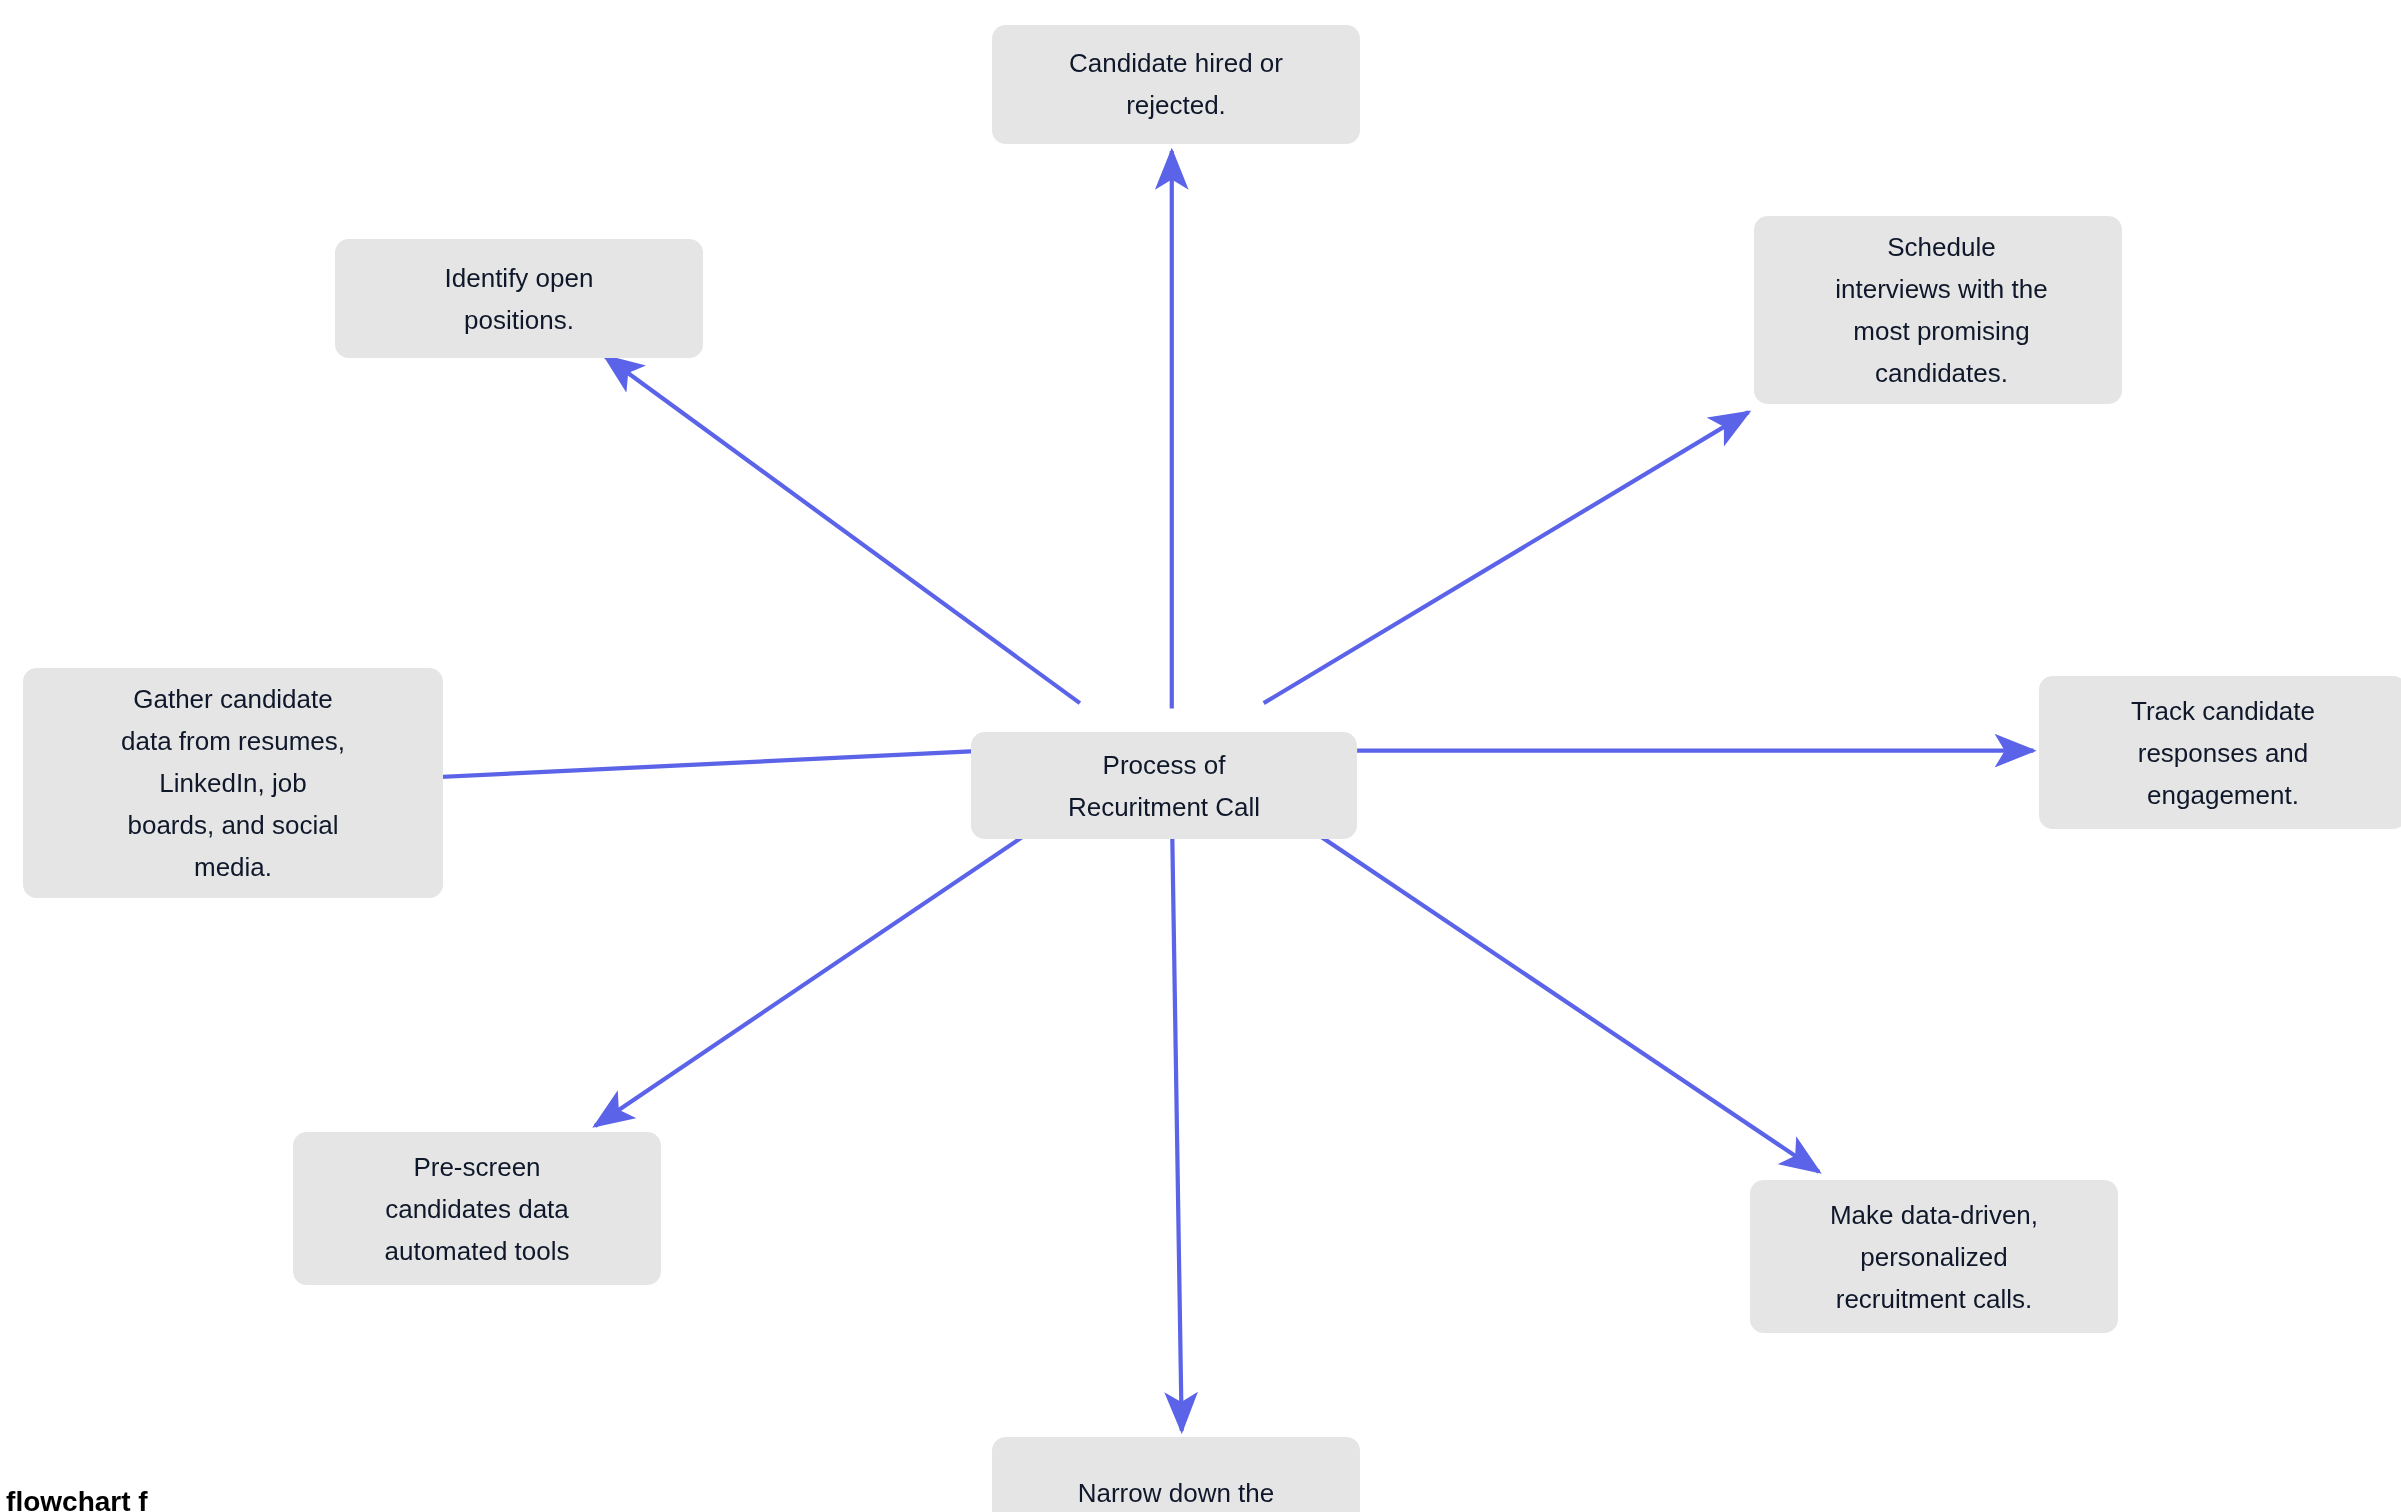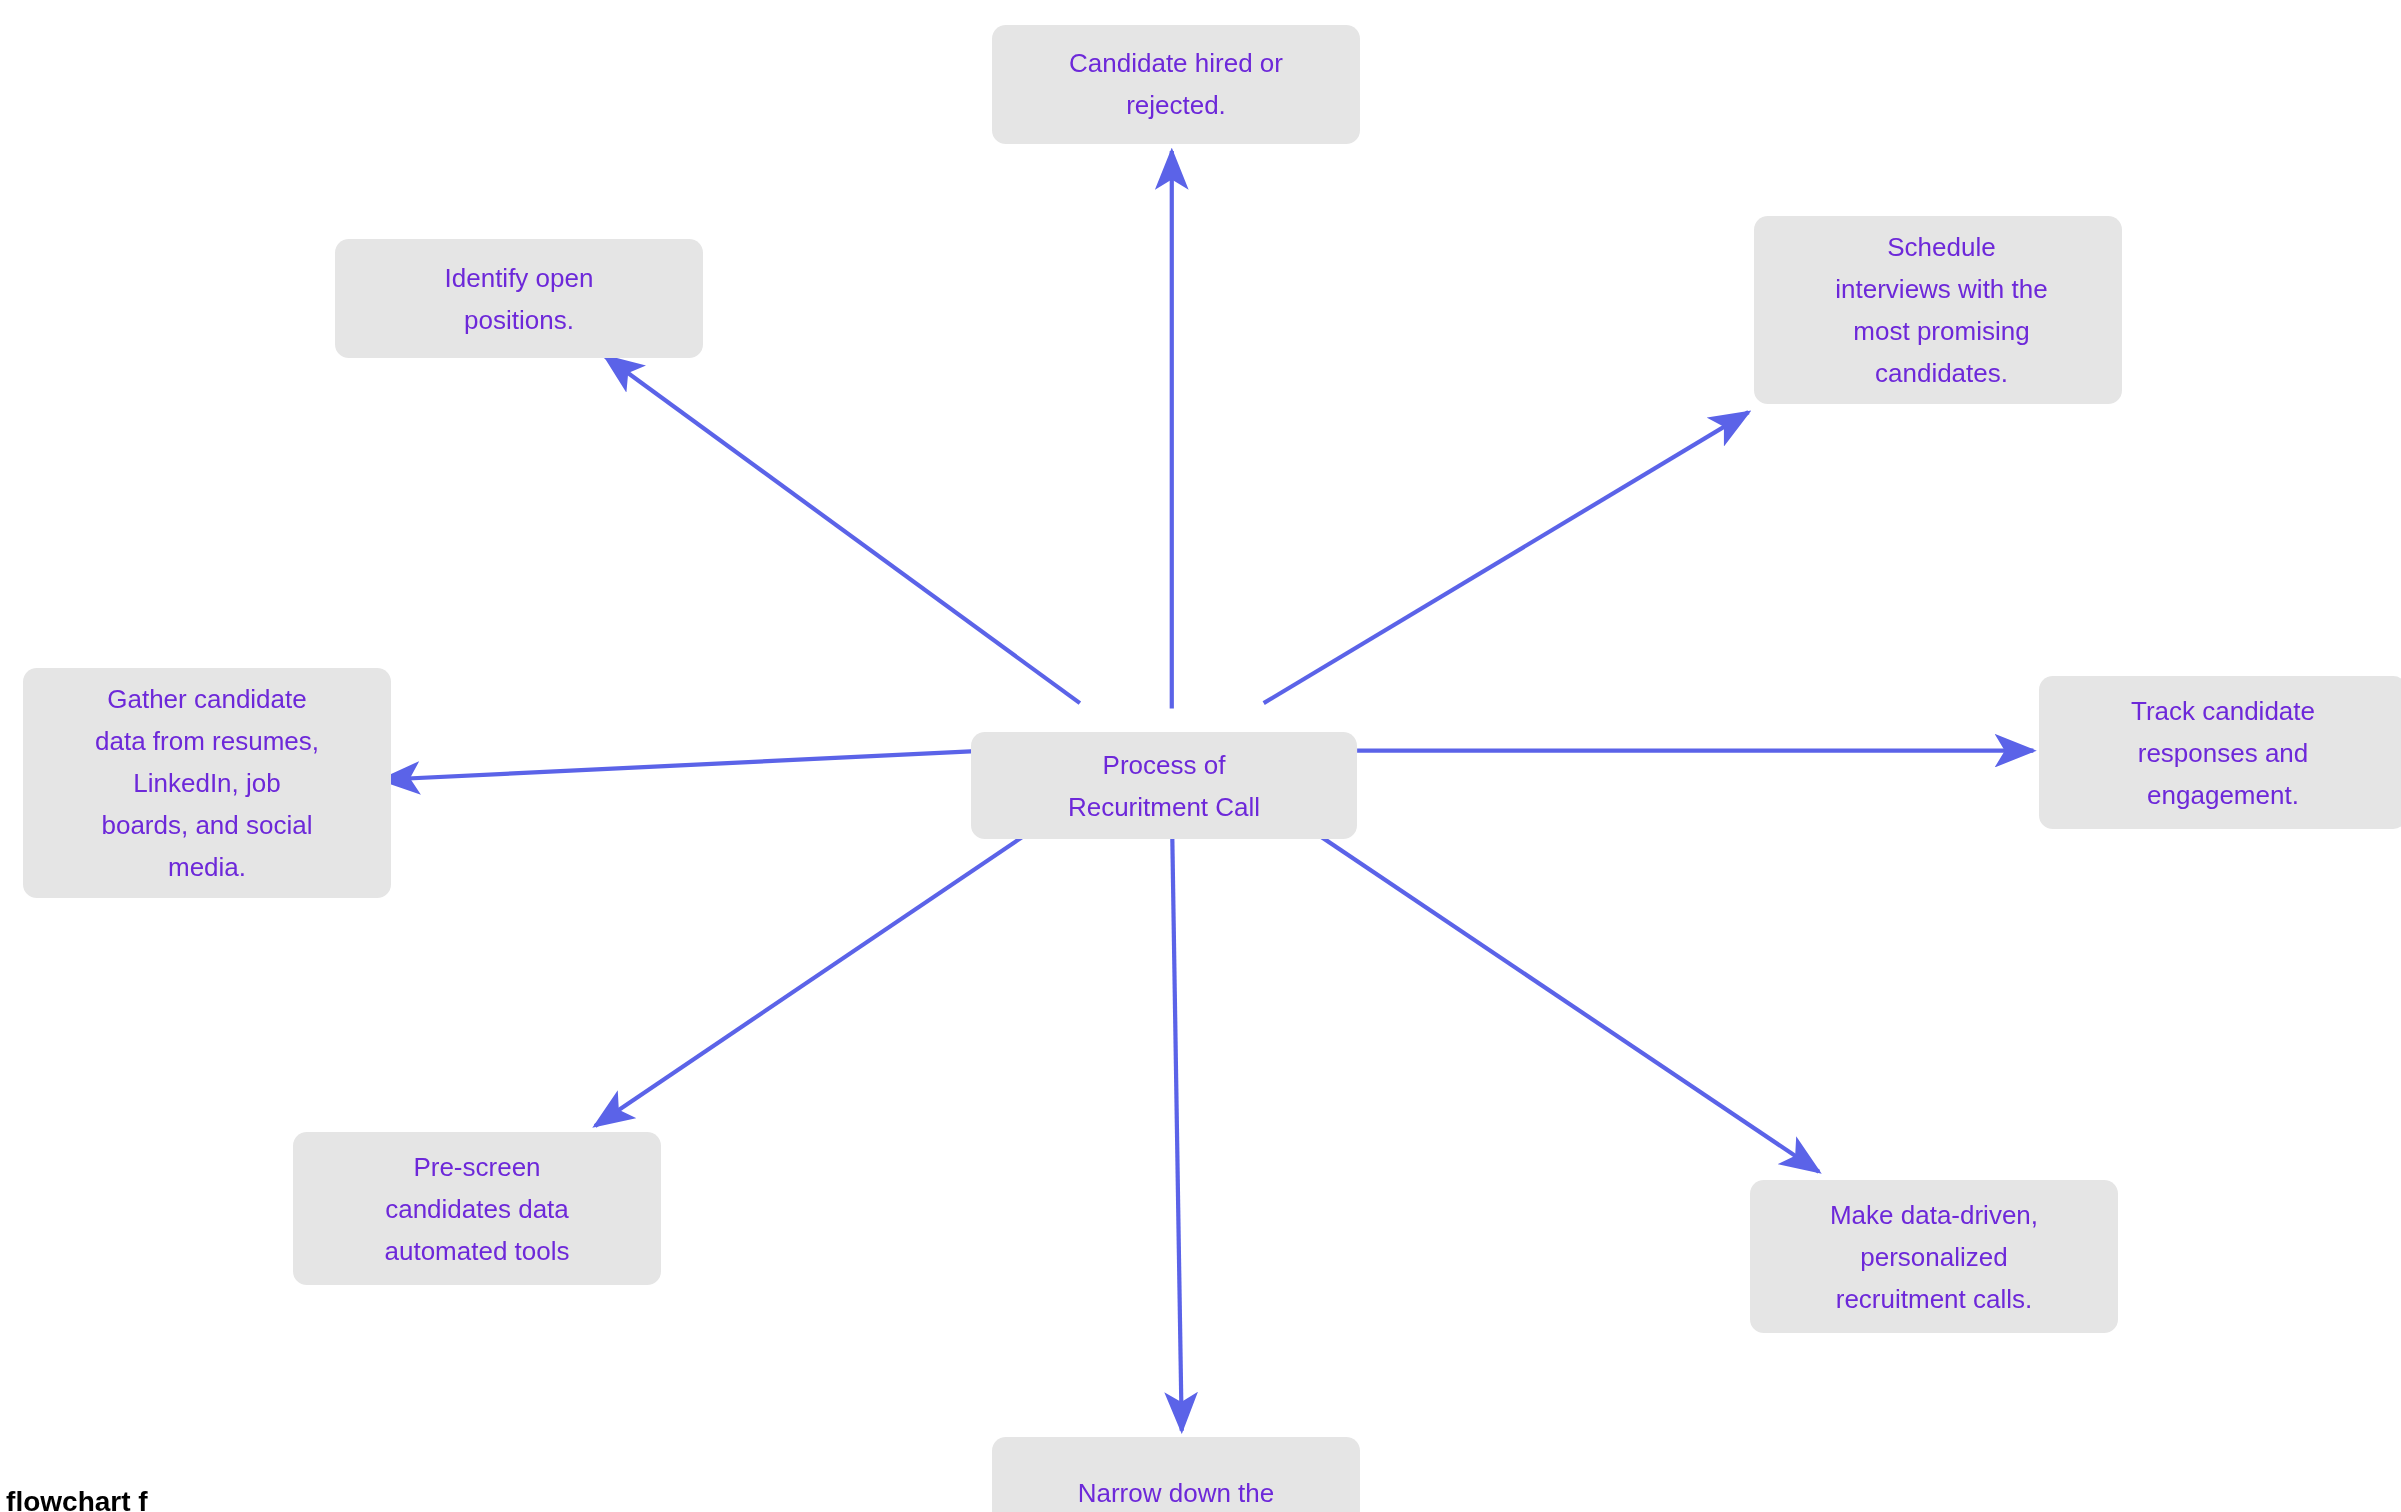--- a/index.html
+++ b/index.html
@@ -29,21 +29,21 @@
   }
   .node {
     position: absolute;
     box-sizing: border-box;
     background: #e5e5e5;
     border-radius: 13.8px;
     display: flex;
     align-items: center;
     justify-content: center;
     text-align: center;
-    color: #6d28d9;
+    color: #0f172a;
     font-size: 26px;
     line-height: 42px;
     padding: 7.7px 17px;
     white-space: pre-line;
     z-index: 2;
   }
   .node-center {
     background: #e5e5e5;
     margin-top: 35px;
   }
@@ -107,21 +107,21 @@
 personalized
 recruitment calls.</div>
 
   <div class="node" style="left:992px; top:1437px; width:368px; height:153px;">Narrow down the
 best-fit candidates</div>
 
   <div class="node" style="left:293px; top:1132px; width:368px; height:153px;">Pre-screen
 candidates data
 automated tools</div>
 
-  <div class="node" style="left:23px; top:668px; width:368px; height:230px;">Gather candidate
+  <div class="node" style="left:23px; top:668px; width:420px; height:230px;">Gather candidate
 data from resumes,
 LinkedIn, job
 boards, and social
 media.</div>
 
   <div class="node" style="left:335px; top:239px; width:368px; height:119px;">Identify open
 positions.</div>
 
   <div id="caption">flowchart f</div>
 

